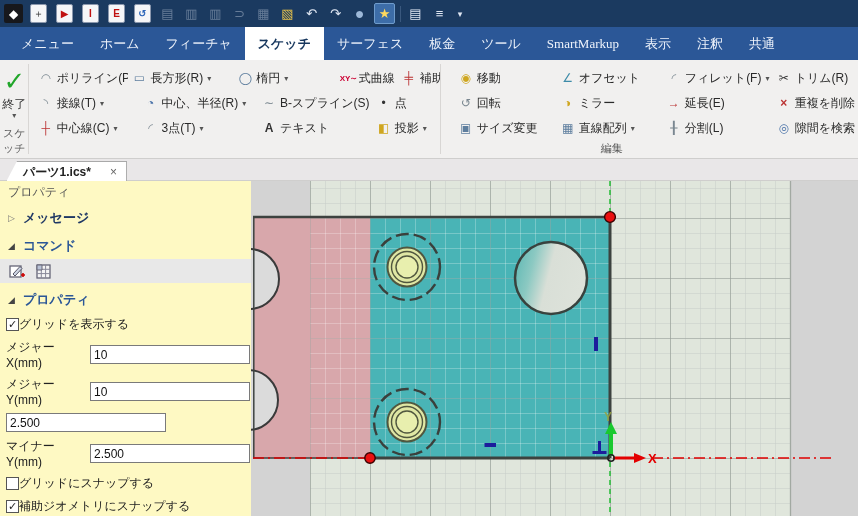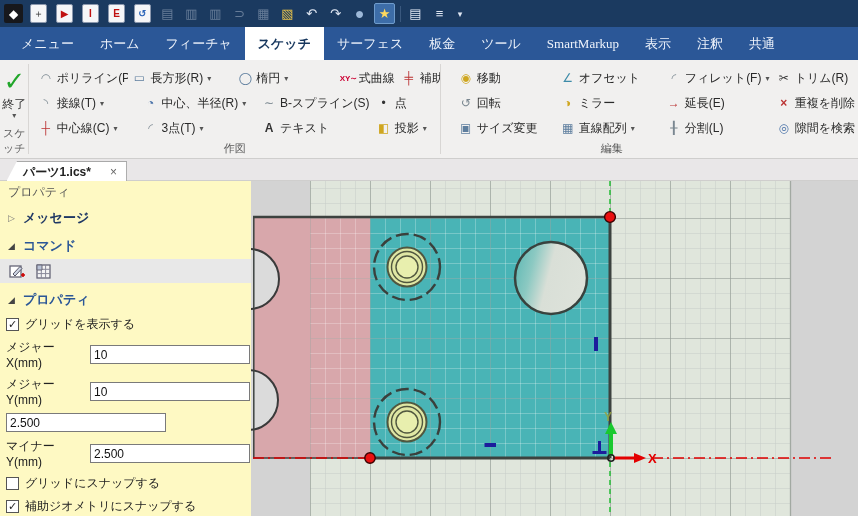--- a/index.html
+++ b/index.html
@@ -67,21 +67,21 @@
   .pin{display:inline-block;width:9px;height:11px;position:relative;}
   .pin::before{content:"";position:absolute;left:2px;top:0;width:5px;height:6px;border:1.5px solid #666;}
   .pin::after{content:"";position:absolute;left:4px;top:6px;width:1.5px;height:5px;background:#666;}
   .psec{display:flex;align-items:center;gap:6px;padding:6px 0 4px 8px;}
   .psec .tri{font-size:9px;color:#777;width:9px;}
   .psec .slabel{font-size:13px;font-weight:bold;}
   .psec.dark .slabel{color:#1f3864;}
   .psec.blue .slabel{color:#2b5797;}
   .cmdbar{height:24px;background:#e8e8e8;display:flex;align-items:center;gap:8px;padding-left:8px;margin-bottom:2px;}
   .cmdbtn{width:18px;height:18px;display:flex;align-items:center;justify-content:center;}
-  .togglerow{display:flex;align-items:center;gap:6px;padding:3px 0 3px 6px;font-size:12px;color:#222;}
+  .togglerow{display:flex;align-items:center;padding:3px 0 3px 6px;font-size:12px;color:#222;}
   .cb{width:13px;height:13px;border:1px solid #555;background:#fff;box-sizing:border-box;display:flex;align-items:center;justify-content:center;font-size:11px;color:#222;flex:0 0 auto;}
   .cb.checked::after{content:"✓";font-weight:bold;line-height:11px;}
   .fieldrow{display:flex;align-items:center;padding:3px 0 3px 6px;}
   .fieldrow .flabel{width:84px;font-size:12px;color:#222;flex:0 0 auto;}
   .fieldrow input{width:152px;height:17px;border:1px solid #7a7a7a;font-size:12px;padding:0 3px;font-family:inherit;color:#111;}
 
   
   .canvas{position:absolute;left:251px;top:181px;width:607px;height:335px;background:#d3d3d3;}
 </style>
 </head>
@@ -188,21 +188,20 @@
           <span class="tool">
               <span class="ti dark" style="font-weight:bold">A</span>
               <span>テキスト</span>
             </span>
           <span class="tool m">
               <span class="ti yel">◧</span>
               <span>投影</span>
             </span>
         </div>
       </div>
-      <div class="glabel">作図</div>
       <div class="gsep"></div>
     </div>
     <div class="rgroup g-edit">
       <div class="trows" style="padding-left:14px;">
         <div class="trow">
           <span class="tool">
               <span class="ti yel">◉</span>
               <span>移動</span>
             </span>
           <span class="tool">

